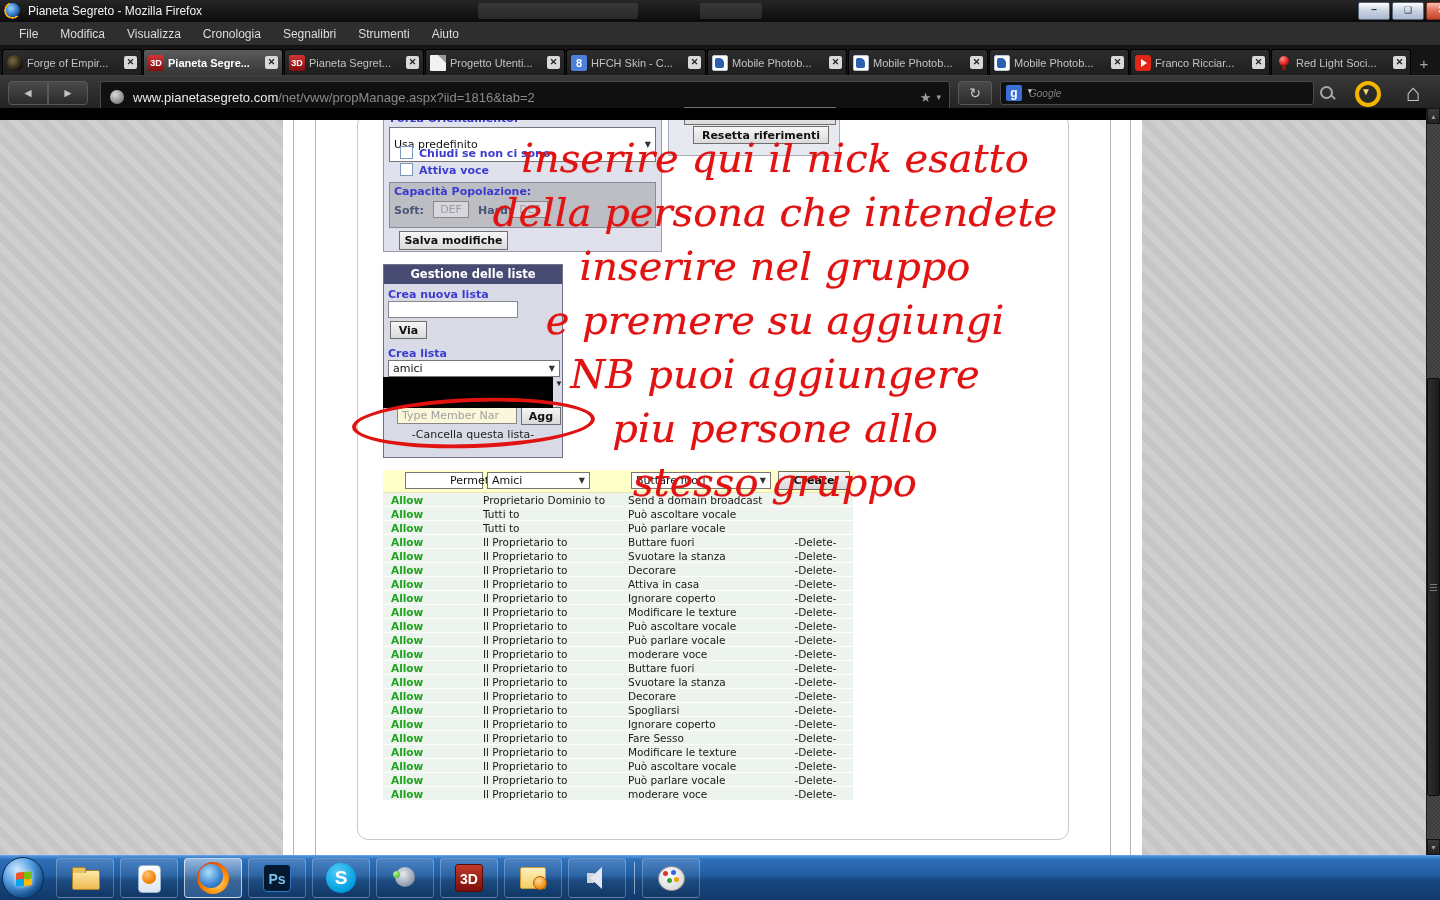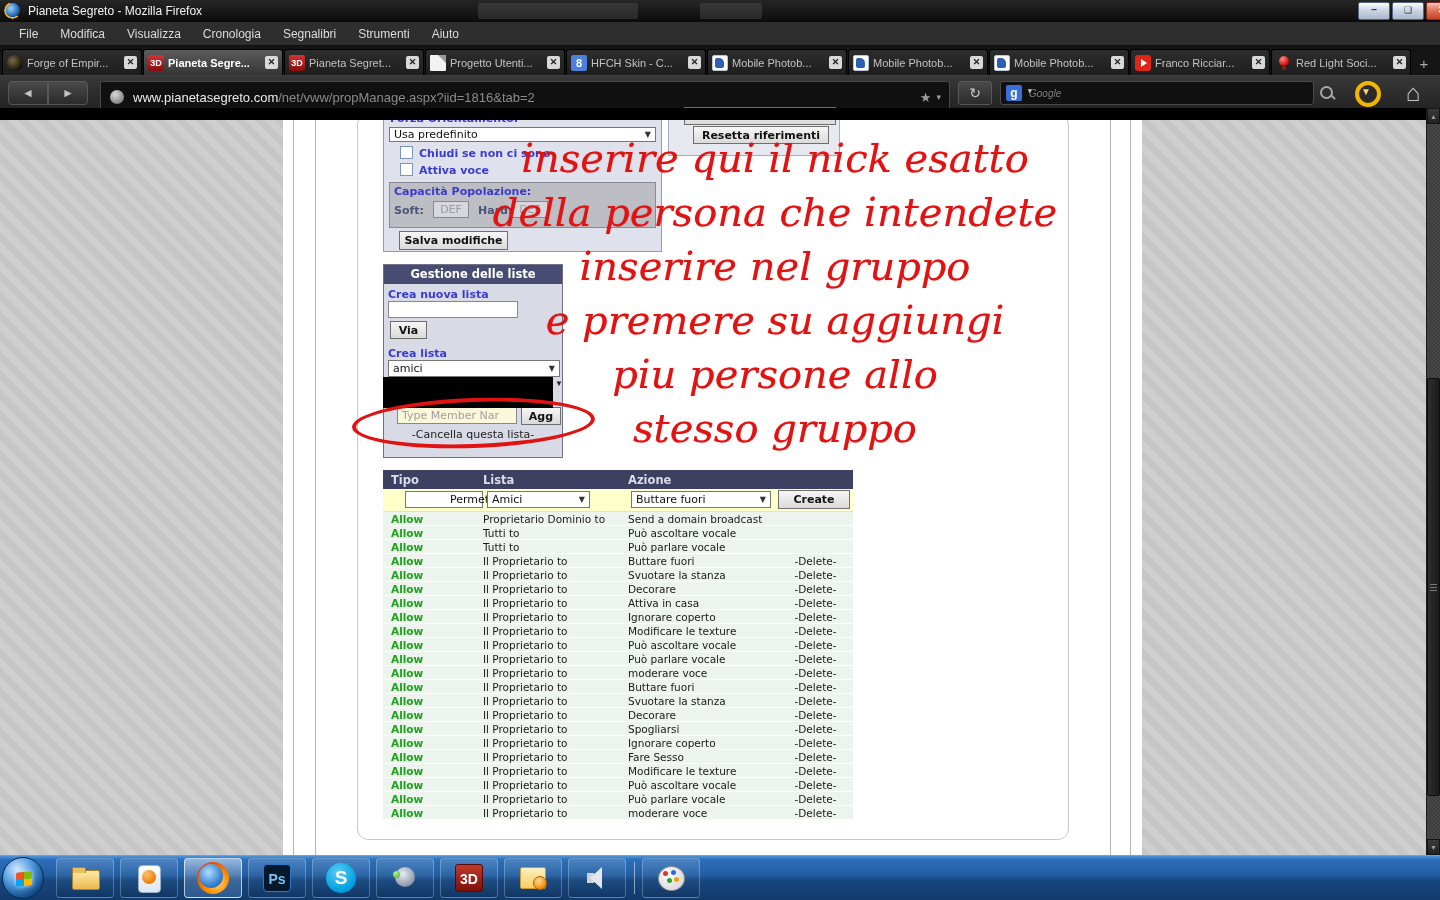--- a/index.html
+++ b/index.html
@@ -363,21 +363,21 @@
     <div class="stripe-right"></div>
     <div class="vline" style="left:293px;"></div>
     <div class="vline" style="left:315px;"></div>
     <div class="vline" style="left:1110px;"></div>
     <div class="vline" style="left:1130px;"></div>
     <div class="content-panel"></div>
   </div>
 
   <div class="form-box pg"></div>
   <div class="blbl" style="left:390px;top:112px;z-index:2;">Forza Orientamento:</div>
-  <div class="sel" style="left:389px;top:127px;width:267px;height:15px;z-index:2;">Usa predefinito</div>
+  <div class="sel" style="left:389px;top:127px;width:267px;height:35px;z-index:2;">Usa predefinito</div>
   <div class="cb" style="left:400px;top:146px;z-index:2;"></div>
   <div class="blbl" style="left:419px;top:147px;z-index:2;">Chiudi se non ci sono</div>
   <div class="cb" style="left:400px;top:163px;z-index:2;"></div>
   <div class="blbl" style="left:419px;top:164px;z-index:2;">Attiva voce</div>
   <div class="cap-box"></div>
   <div class="blbl" style="left:394px;top:185px;z-index:2;">Capacità Popolazione:</div>
   <div class="blbl slate" style="left:394px;top:204px;z-index:2;color:#4a5577;">Soft:</div>
   <div class="inp def-inp" style="left:433px;top:201px;width:36px;height:17px;z-index:2;">DEF</div>
   <div class="blbl slate" style="left:478px;top:204px;z-index:2;color:#4a5577;">Hard:</div>
   <div class="inp def-inp" style="left:512px;top:201px;width:36px;height:17px;z-index:2;">DEF</div>
@@ -395,26 +395,20 @@
   <div class="pbtn" style="left:390px;top:321px;width:37px;height:18px;z-index:2;">Via</div>
   <div class="blbl" style="left:388px;top:347px;z-index:2;">Crea lista</div>
   <div class="sel" style="left:388px;top:360px;width:172px;height:17px;z-index:2;">amici</div>
   <div class="redact"></div>
   <div class="redact-caret">▼</div>
   <div class="inp" style="left:397px;top:407px;width:120px;height:17px;background:#fbf7da;color:#a0a0a0;z-index:2;">Type Member Nar</div>
   <div class="pbtn" style="left:521px;top:407px;width:40px;height:18px;z-index:2;">Agg</div>
   <div class="cancella">-Cancella questa lista-</div>
 
   <div class="perm-table">
-    <div class="t-head">
-      <span class="c1">Tipo</span>
-      <span class="c2">Lista</span>
-      <span class="c3">Azione</span>
-      <span class="c4"></span>
-    </div>
     <div class="t-filter">
       <div class="sel" style="left:22px;top:2px;width:78px;height:17px;padding-left:44px;">Permetti</div>
       <div class="sel" style="left:104px;top:2px;width:103px;height:17px;">Amici</div>
       <div class="sel" style="left:248px;top:2px;width:140px;height:17px;">Buttare fuori</div>
       <div class="pbtn" style="left:395px;top:1px;width:72px;height:19px;">Create</div>
     </div>
 
       <div class="t-row">
         <span class="c1 allow">Allow</span>
         <span class="c2">Proprietario Dominio to</span>
@@ -576,20 +570,21 @@
   <div class="annotation">
 
       <div>inserire qui il nick esatto</div>
 
       <div>della persona che intendete</div>
 
       <div>inserire nel gruppo</div>
 
       <div>e premere su aggiungi</div>
 
+      <div>NB puoi aggiungere</div>
 
       <div>piu persone allo</div>
 
       <div>stesso gruppo</div>
 
   </div>
   <div class="red-ellipse"></div>
 
   <div class="scrollbar">
     <div class="sb-arrow sb-up"></div>

